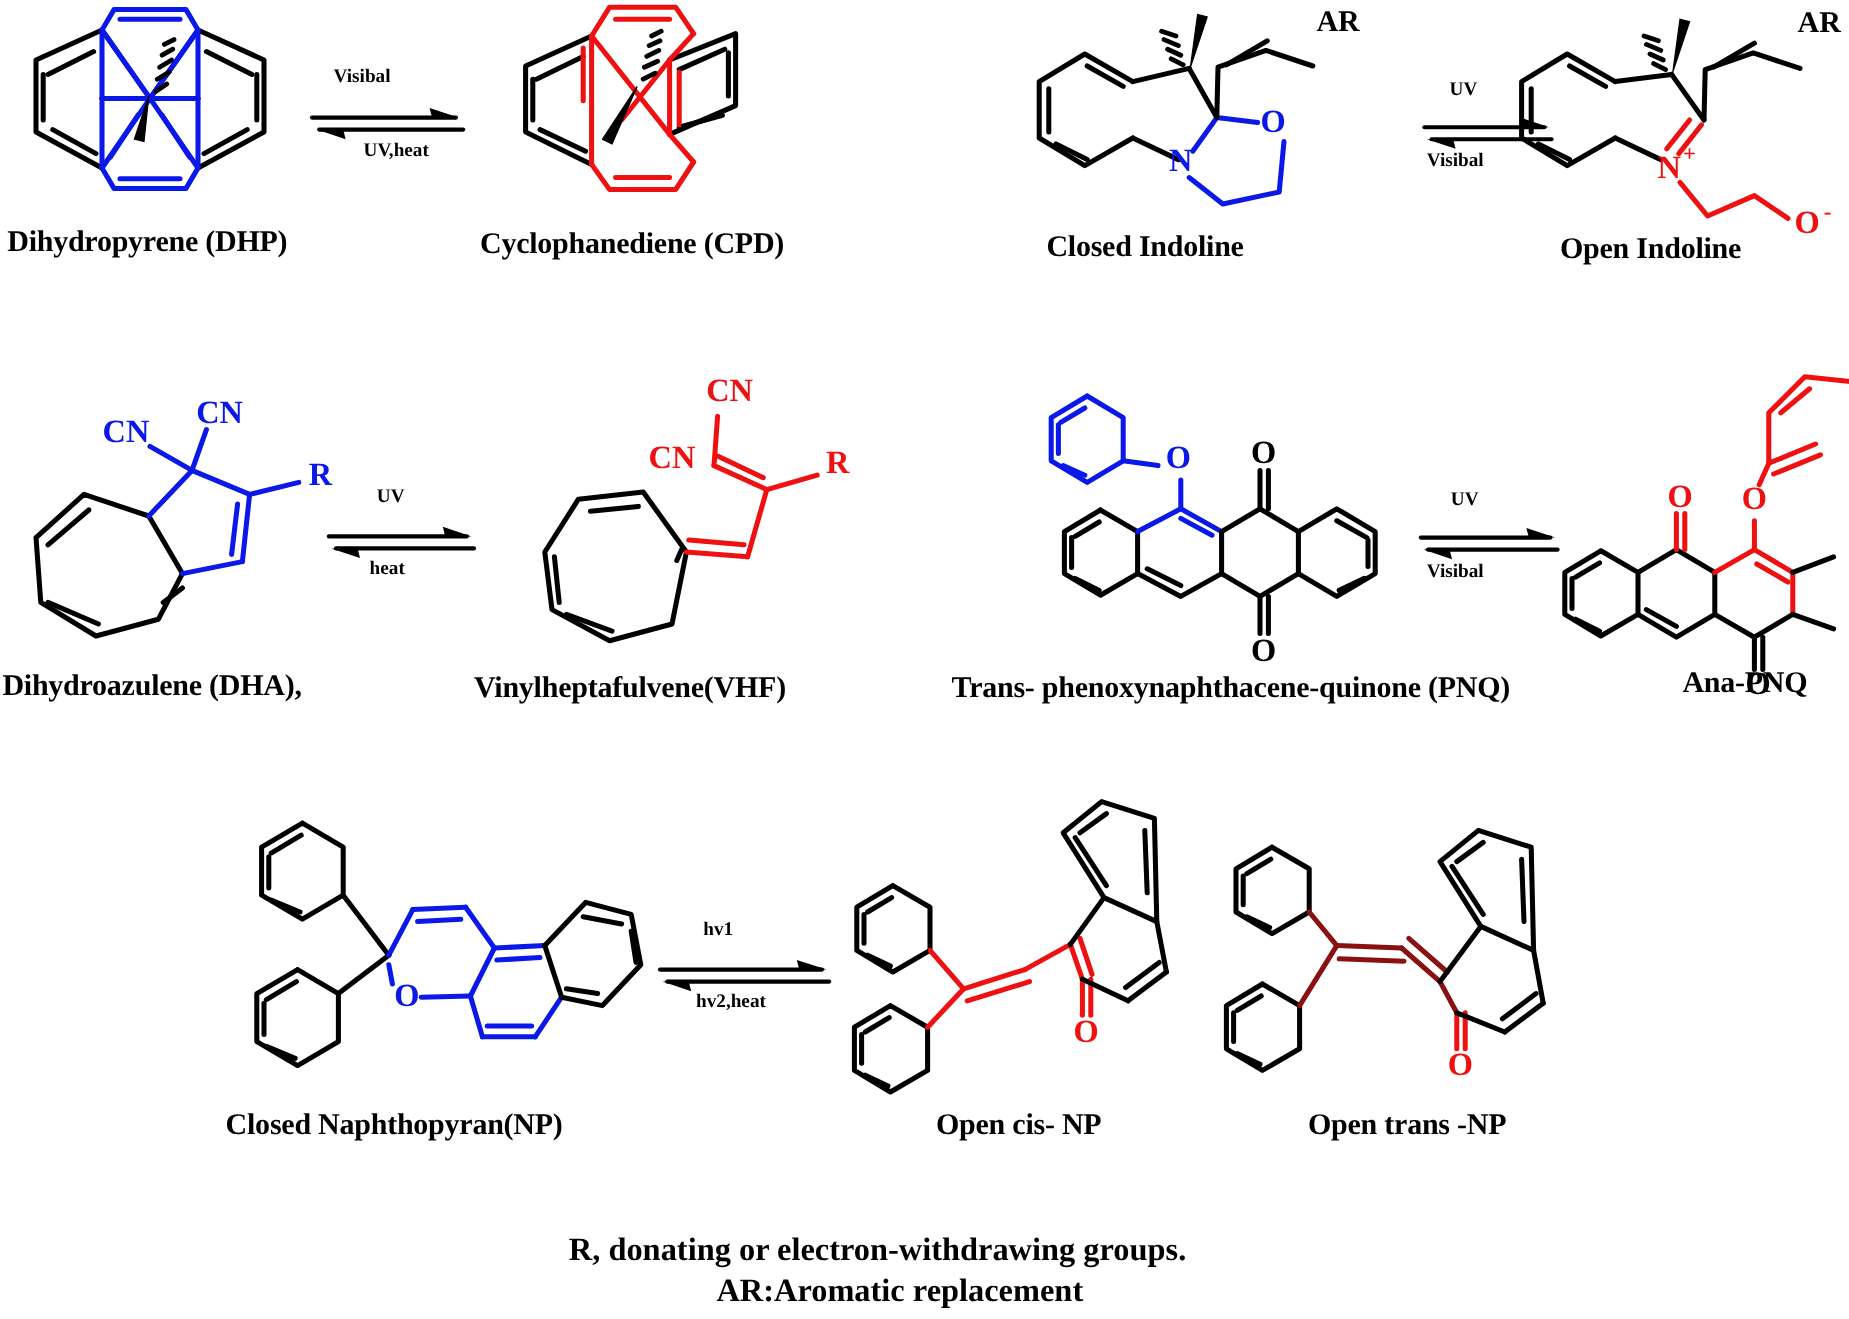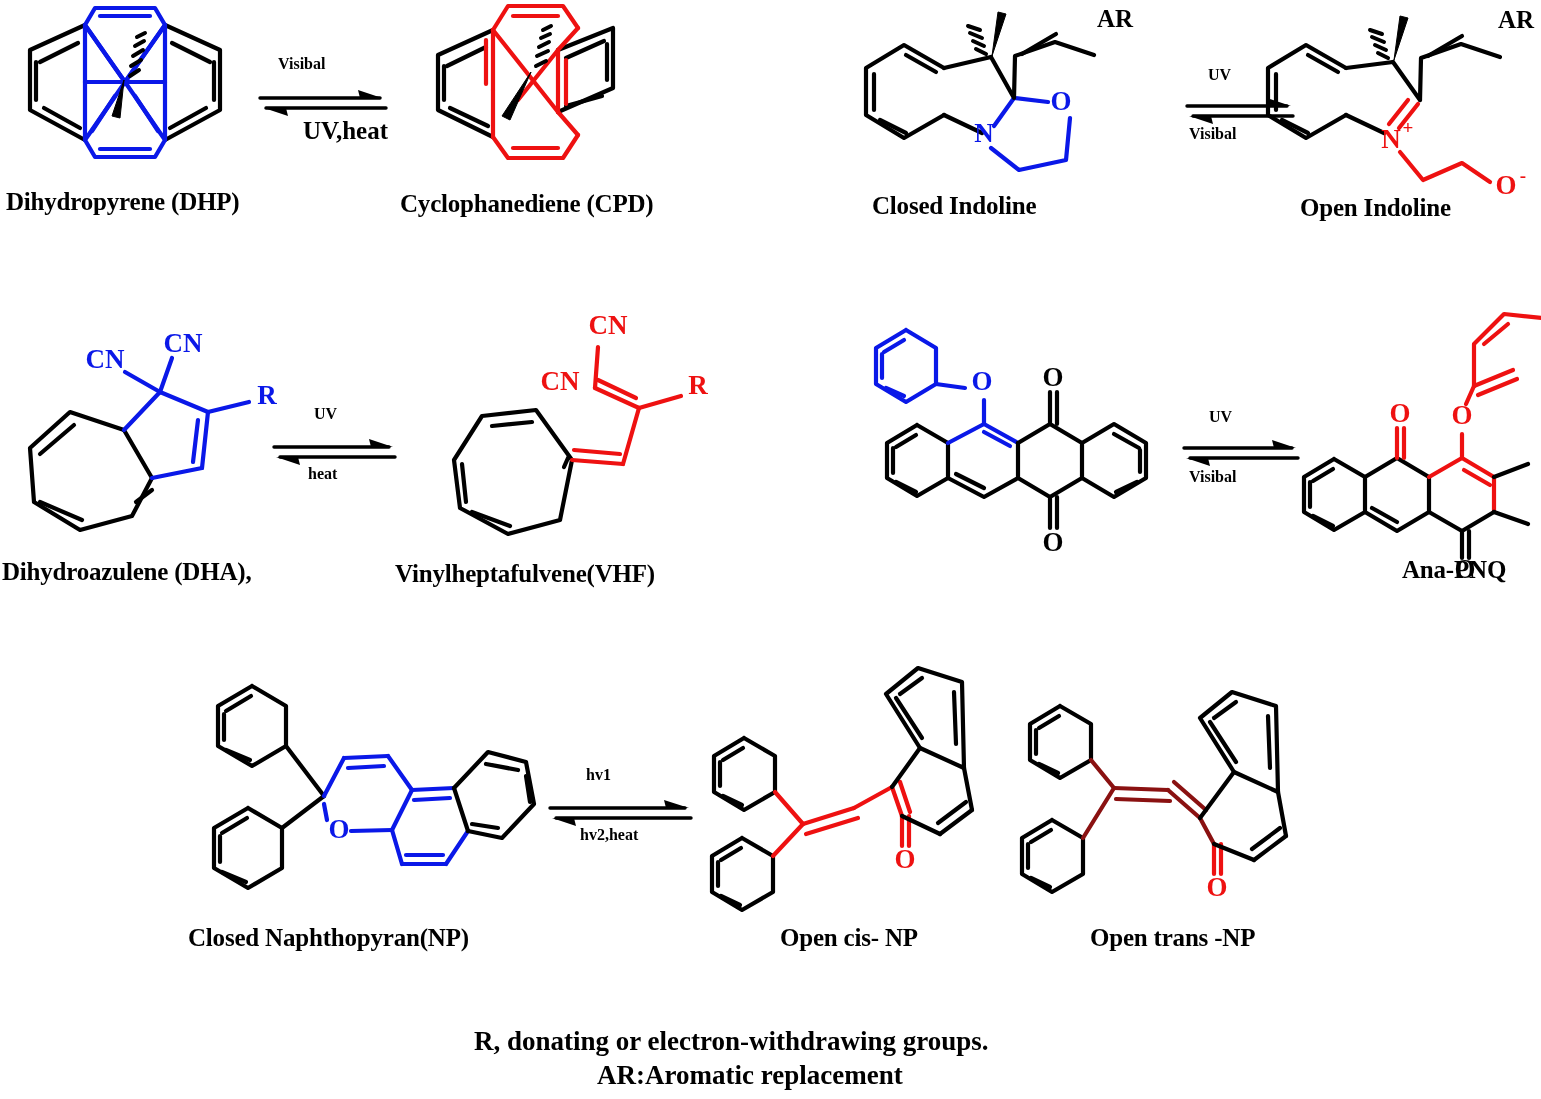--- a/index.html
+++ b/index.html
@@ -109,21 +109,21 @@
 
   <div class="abs" style="left:258px;top:88px;">
     <svg width="130" height="32" viewBox="0 0 130 32">
       <line class="bk thin" x1="2" y1="10" x2="122" y2="10"></line>
       <polygon points="124,10 100,2 102,10" fill="#000"></polygon>
       <line class="bk thin" x1="8" y1="20" x2="128" y2="20"></line>
       <polygon points="6,20 30,28 28,20" fill="#000"></polygon>
     </svg>
   </div>
   <div class="arrow-lbl" style="left:278px;top:55px;">Visibal</div>
-  <div class="arrow-lbl" style="left:303px;top:117px;font-size:25px;">UV,heat</div>
+  <div class="arrow-lbl" style="left:303px;top:117px;font-size:16px;">UV,heat</div>
 
   <div class="abs" style="left:398px;top:0px;">
     <svg width="270" height="185" viewBox="0 0 270 185">
 
       <polyline class="bk" points="95,30 40,55 40,110 95,137"></polyline>
       <line class="bk" x1="49" y1="66" x2="88" y2="47"></line>
       <line class="bk" x1="46" y1="100" x2="46" y2="66"></line>
       <line class="bk" x1="52" y1="108" x2="90" y2="126"></line>
 
       <polyline class="bk" points="160,50 215,28 215,88 160,112"></polyline>
@@ -334,20 +334,21 @@
       <line class="bk" x1="190" y1="197" x2="190" y2="228"></line>
       <line class="bk" x1="197" y1="197" x2="197" y2="228"></line>
       <text class="atom atom-bk" x="193" y="245">O</text>
 
       <polyline class="bk" points="222,143 254,124 286,143 286,178 254,197 222,178"></polyline>
       <line class="bk" x1="254" y1="134" x2="279" y2="148"></line>
       <line class="bk" x1="280" y1="150" x2="280" y2="172"></line>
       <line class="bk" x1="277" y1="182" x2="256" y2="192"></line>
     </svg>
   </div>
+  <div class="lbl" style="left:793px;top:560px;">Trans- phenoxynaphthacene-quinone (PNQ)</div>
 
   <div class="abs" style="left:1182px;top:438px;">
     <svg width="118" height="32" viewBox="0 0 118 32">
       <line class="bk thin" x1="2" y1="10" x2="110" y2="10"></line>
       <polygon points="114,10 90,2 92,10" fill="#000"></polygon>
       <line class="bk thin" x1="8" y1="20" x2="116" y2="20"></line>
       <polygon points="4,20 28,28 26,20" fill="#000"></polygon>
     </svg>
   </div>
   <div class="arrow-lbl" style="left:1209px;top:408px;">UV</div>

